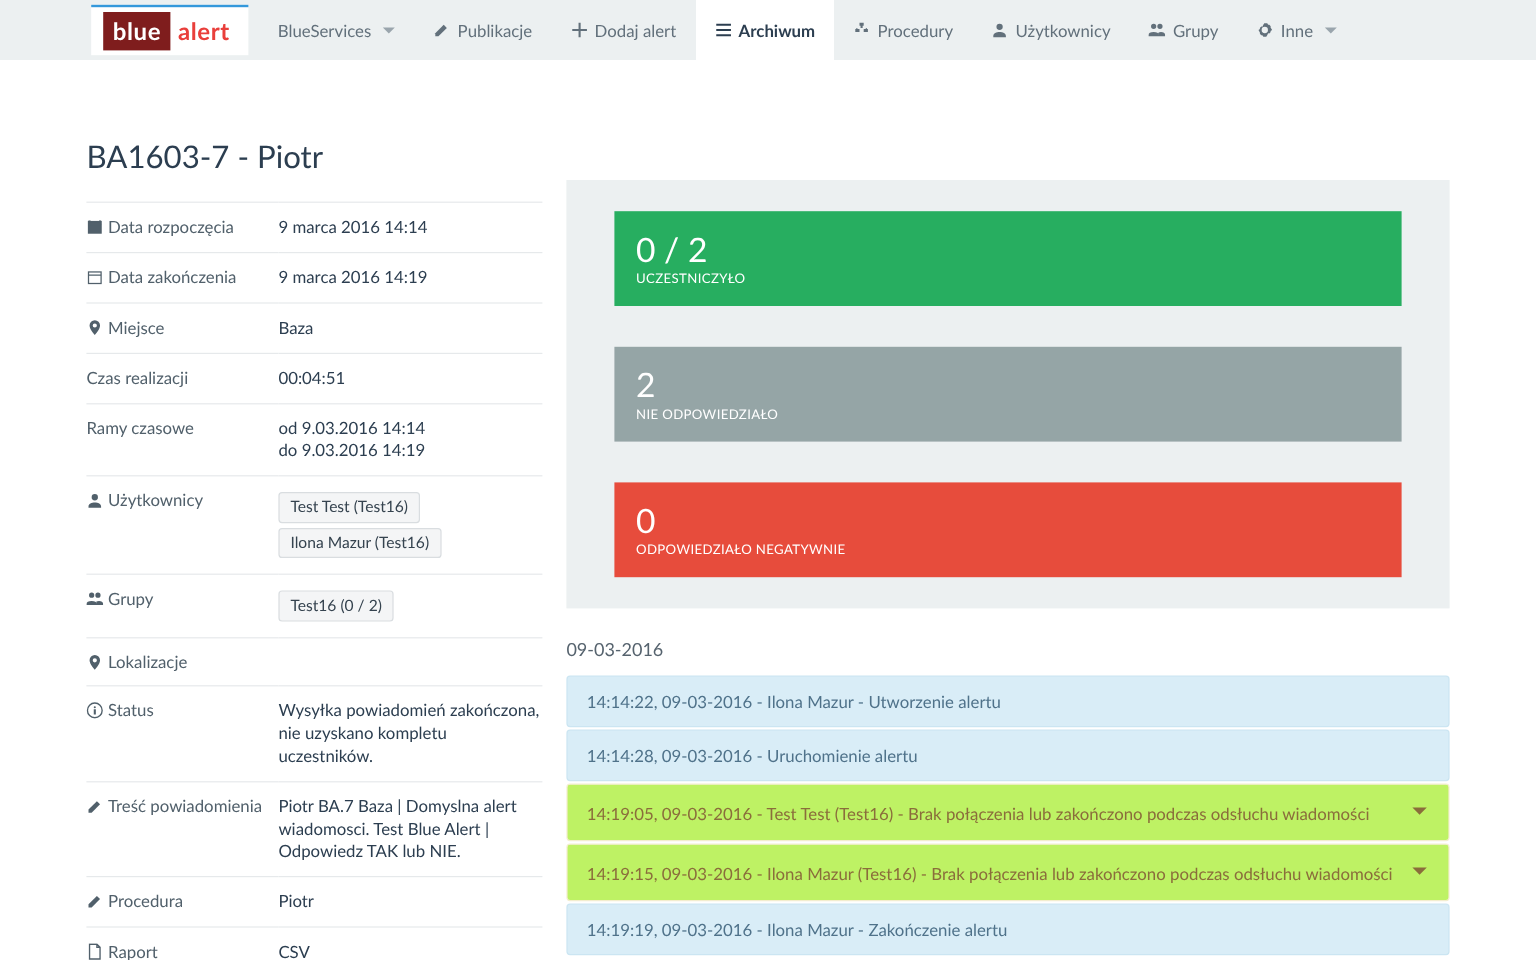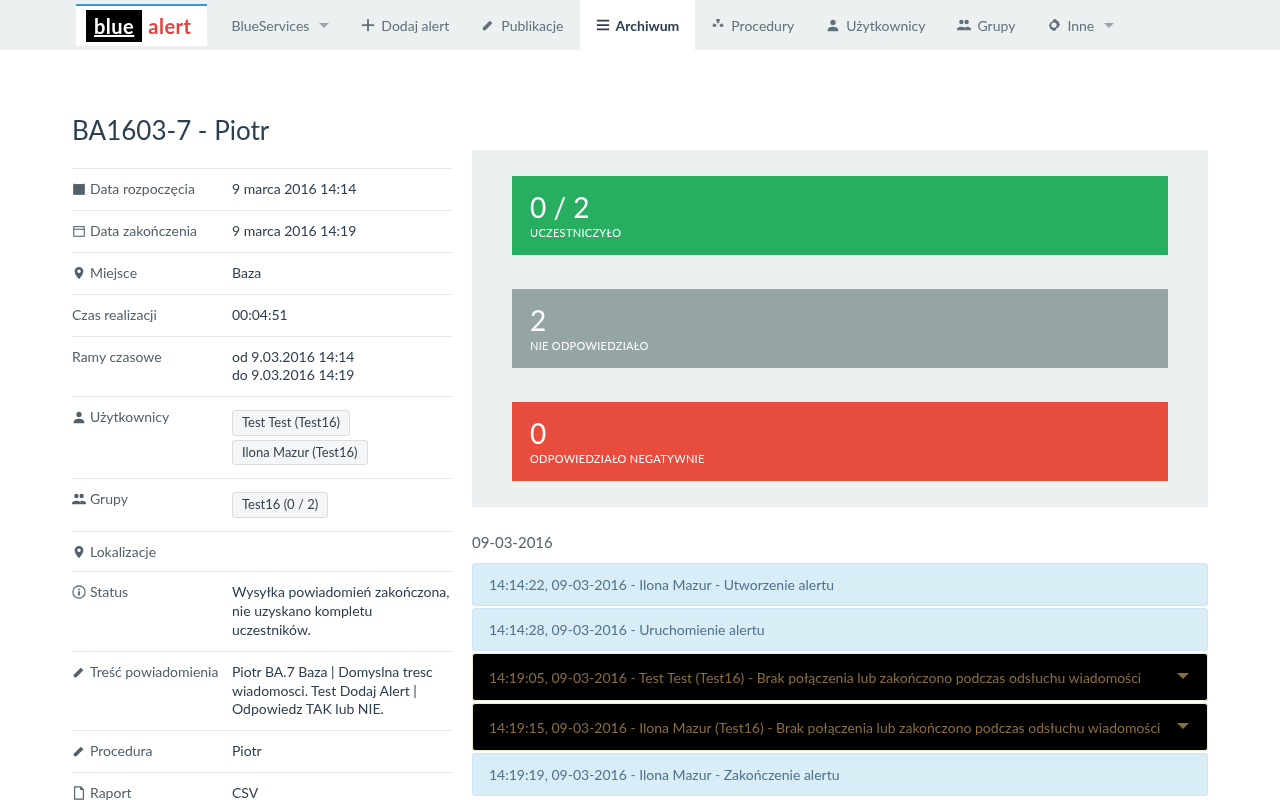--- a/index.html
+++ b/index.html
@@ -25,27 +25,26 @@
   .logo-box {
     display: flex;
     align-items: center;
     background: #fff;
     padding: 0 10px;
     border-top: 2px solid #3498db;
     height: 42px;
     margin-right: 8px;
   }
   .logo-blue {
-    background: #000000;
+    background: #7f1d1d;
     color: #fff;
     font-weight: 700;
     padding: 4px 8px;
     font-size: 20px;
     letter-spacing: 0.5px;
-    text-decoration: underline;
   }
   .logo-alert {
     color: #e93f3b;
     font-weight: 700;
     font-size: 20px;
     padding: 4px 6px;
     letter-spacing: 0.5px;
     text-align: right;
   }
   .nav-item {
@@ -170,21 +169,21 @@
     align-items: center;
     justify-content: space-between;
     gap: 10px;
   }
   .log-row.info {
     background: #d9edf7;
     border: 1px solid #cbe5f2;
     color: #4f728a;
   }
   .log-row.warn {
-    background: #000000;
+    background: #bef264;
     border: 1px solid #f3edcf;
     color: #8a6d3b;
   }
   .chevron {
     color: #8a6d3b;
     font-weight: 700;
     font-size: 18px;
   }
   .chevron svg { width: 16px; height: 16px; }
 
@@ -201,33 +200,33 @@
   </a>
 
   <button class="nav-item">
     <span>BlueServices</span>
     <span class="dropdown-caret"></span>
   </button>
 
   <button class="nav-item">
     <span class="nav-icon">
       <svg class="i" viewBox="0 0 16 16">
+          <path d="M2 11l8-8 3 3-8 8H2v-3z"></path>
+        </svg>
+    </span>
+    <span>Publikacje</span>
+  </button>
+
+  <button class="nav-item">
+    <span class="nav-icon">
+      <svg class="i" viewBox="0 0 16 16">
           <path d="M7 1h2v6h6v2H9v6H7V9H1V7h6z"></path>
         </svg>
     </span>
     <span>Dodaj alert</span>
-  </button>
-
-  <button class="nav-item">
-    <span class="nav-icon">
-      <svg class="i" viewBox="0 0 16 16">
-          <path d="M2 11l8-8 3 3-8 8H2v-3z"></path>
-        </svg>
-    </span>
-    <span>Publikacje</span>
   </button>
 
   <button class="nav-item active">
     <span class="nav-icon">
       <svg class="i" viewBox="0 0 16 16">
           <path d="M1 2h14v2H1zM1 7h14v2H1zM1 12h14v2H1z"></path>
         </svg>
     </span>
     <span>Archiwum</span>
   </button>
@@ -334,21 +333,21 @@
         <th><span class="row-icon"><svg class="i" viewBox="0 0 16 16">
                   <circle cx="8" cy="8" r="7" fill="none" stroke="currentColor" stroke-width="1.3"></circle>
                   <path d="M8 4a1 1 0 110 2 1 1 0 010-2zM7 7h2v5H7z"></path>
                 </svg></span><span>Status</span></th>
         <td>Wysyłka powiadomień zakończona, nie uzyskano kompletu uczestników.</td>
       </tr>
       <tr>
         <th><span class="row-icon"><svg class="i" viewBox="0 0 16 16">
                   <path d="M2 11l8-8 3 3-8 8H2v-3z"></path>
                 </svg></span><span>Treść powiadomienia</span></th>
-        <td>Piotr BA.7 Baza | Domyslna tresc wiadomosci. Test Dodaj Alert | Odpowiedz TAK lub NIE.</td>
+        <td>Piotr BA.7 Baza | Domyslna alert wiadomosci. Test Blue Alert | Odpowiedz TAK lub NIE.</td>
       </tr>
       <tr>
         <th><span class="row-icon"><svg class="i" viewBox="0 0 16 16">
                   <path d="M2 11l8-8 3 3-8 8H2v-3z"></path>
                 </svg></span><span>Procedura</span></th>
         <td>Piotr</td>
       </tr>
       <tr>
         <th><span class="row-icon"><svg class="i" viewBox="0 0 16 16">
                   <path d="M3 1h7l3 3v11H3zM10 1v3h3" fill="none" stroke="currentColor" stroke-width="1.3"></path>

